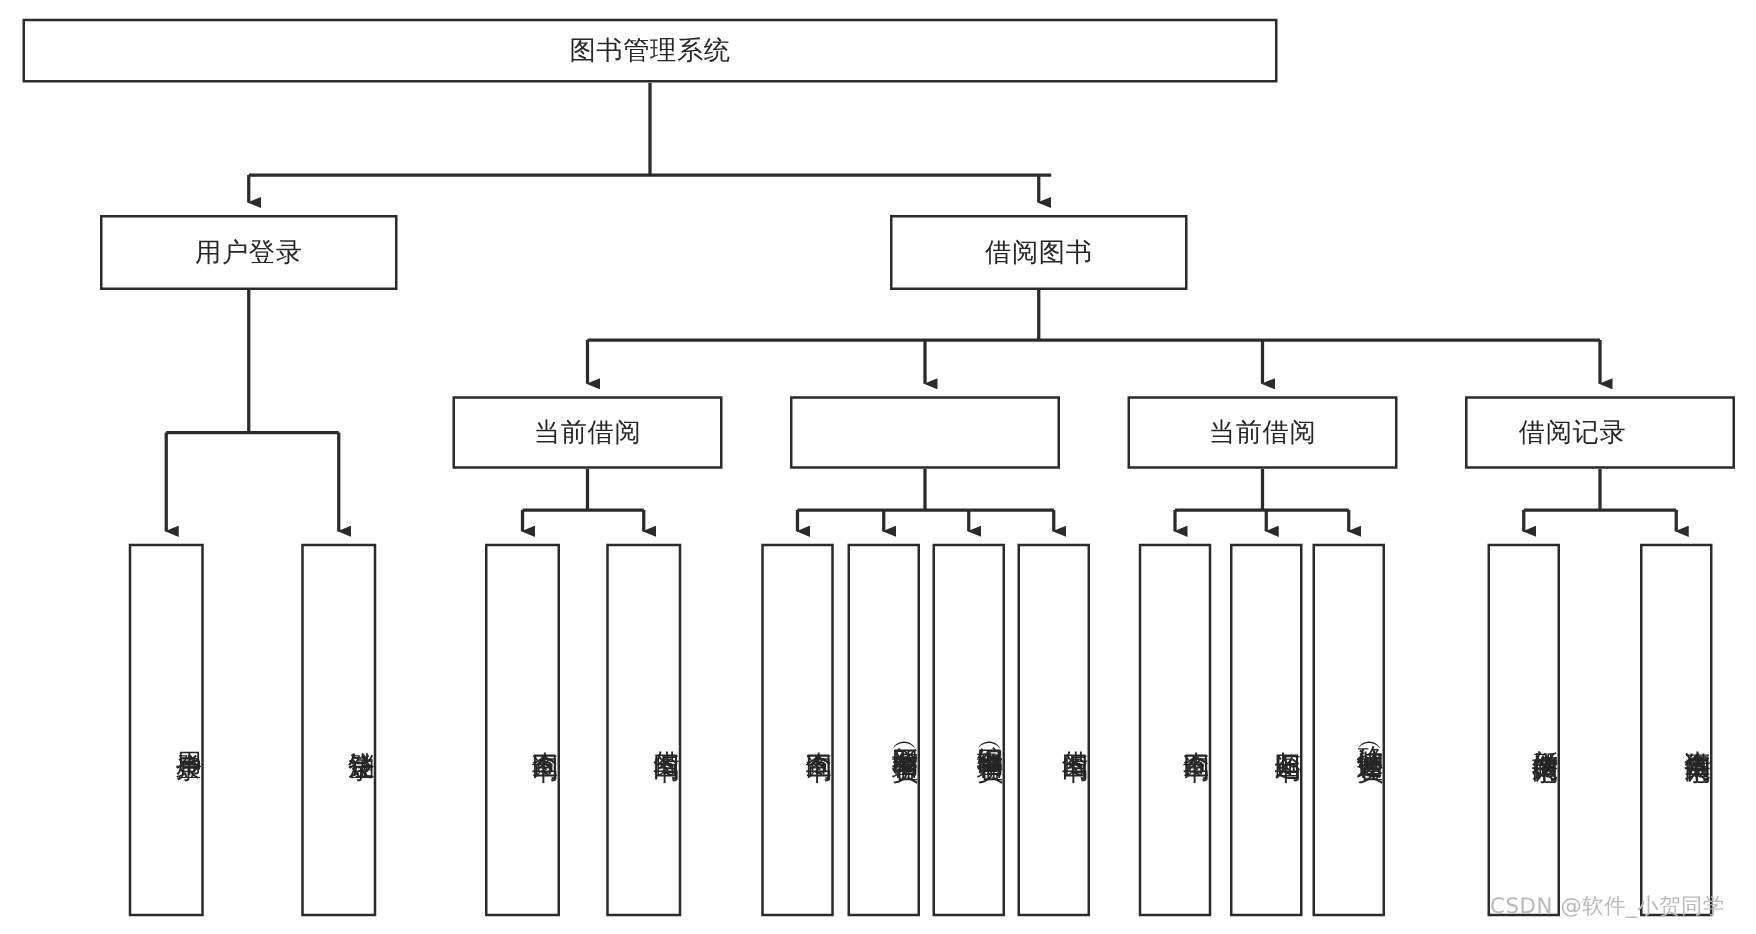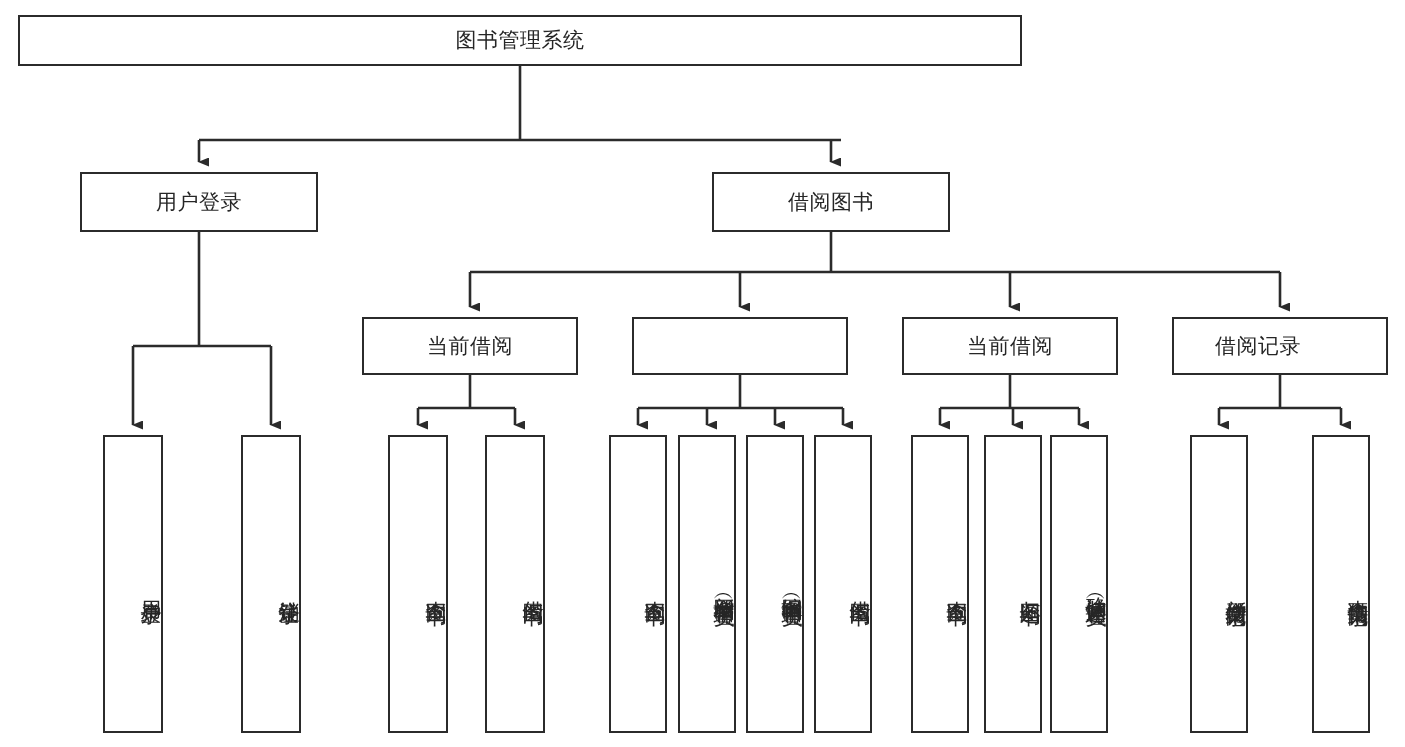--- a/index.html
+++ b/index.html
@@ -167,14 +167,15 @@
 
   <div class="node-box" style="left:1050px; top:435px; width:58px; height:298px;"></div>
   <div class="node-label vertical" style="left:1050px; top:435px; width:58px; height:298px;">确认归还（管理员）</div>
 
   <div class="node-box" style="left:1190px; top:435px; width:58px; height:298px;"></div>
   <div class="node-label vertical" style="left:1190px; top:435px; width:58px; height:298px;">新增借阅记录</div>
 
   <div class="node-box" style="left:1312px; top:435px; width:58px; height:298px;"></div>
   <div class="node-label vertical" style="left:1312px; top:435px; width:58px; height:298px;">查询借阅记录</div>
 
+  <div class="watermark" style="left:1192px; top:713px;">CSDN @软件_小贺同学</div>
 
 </div>
 
 </body></html>

